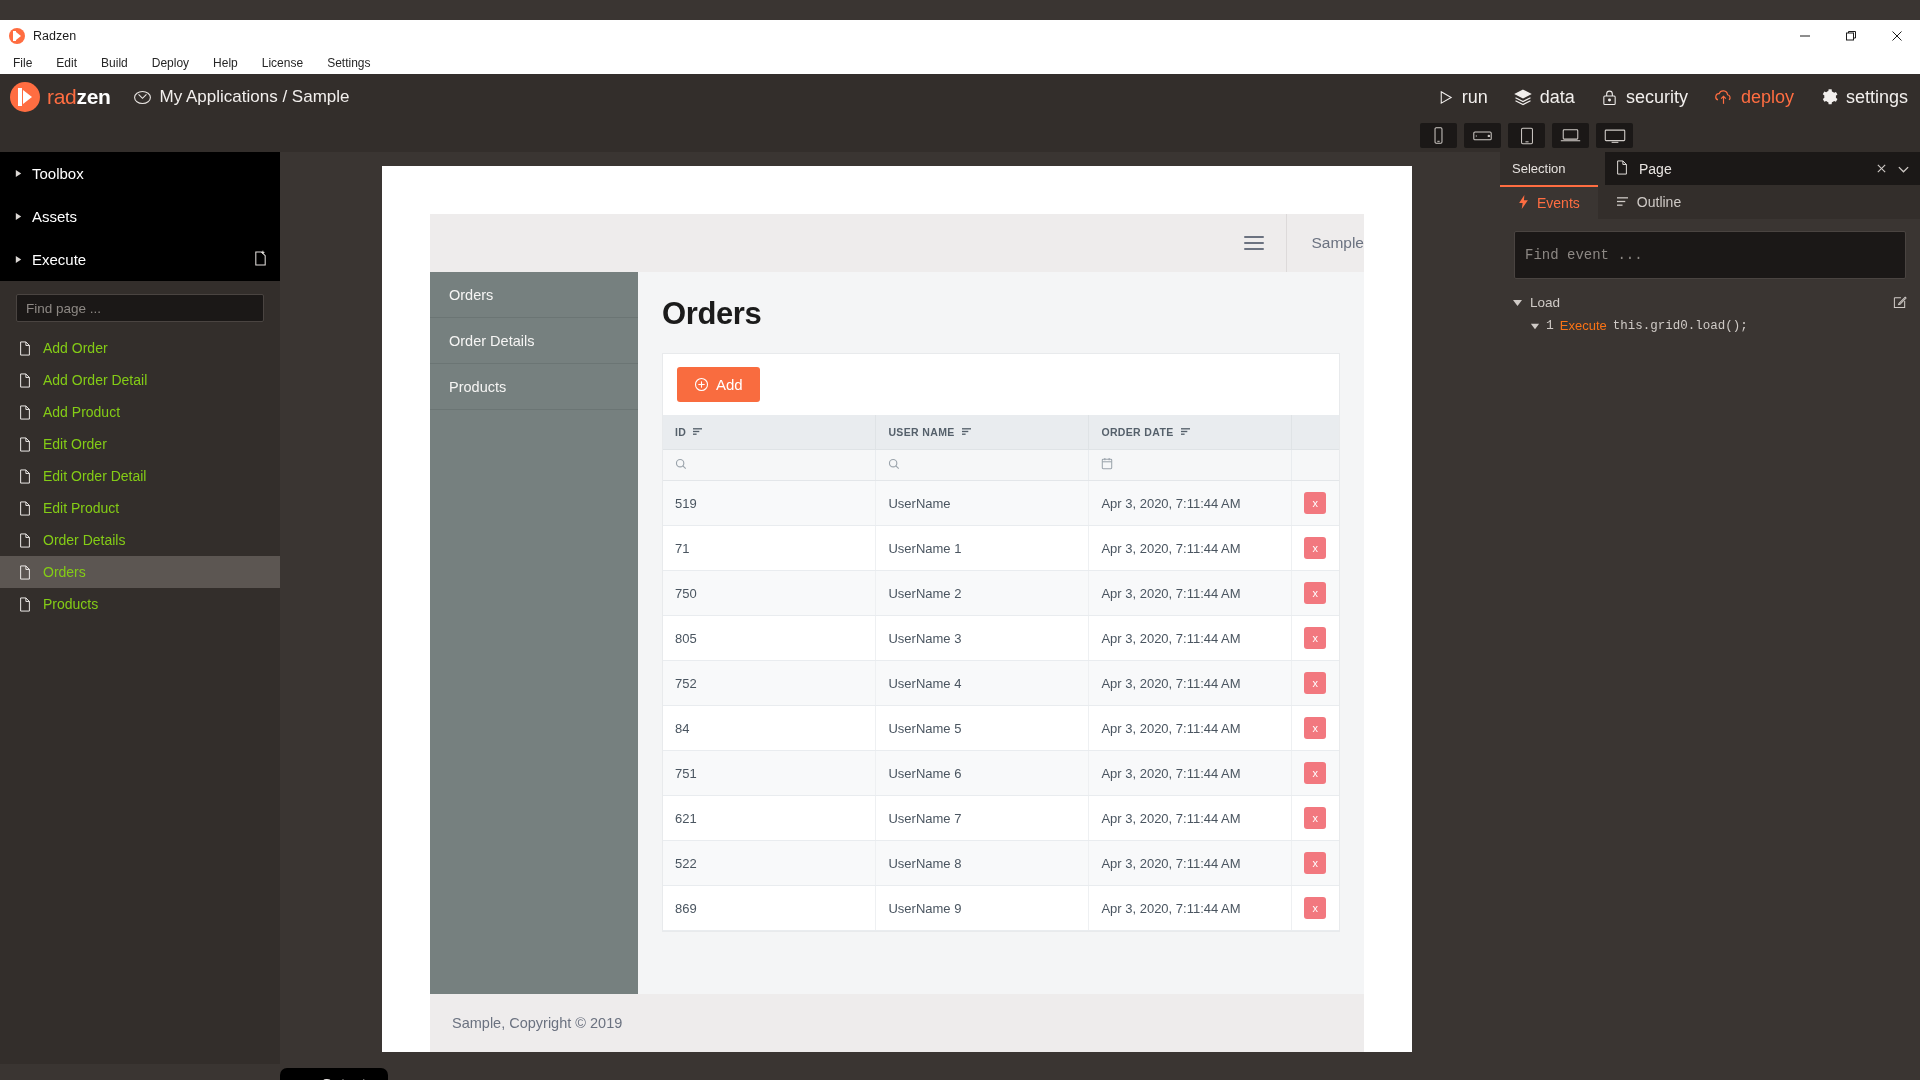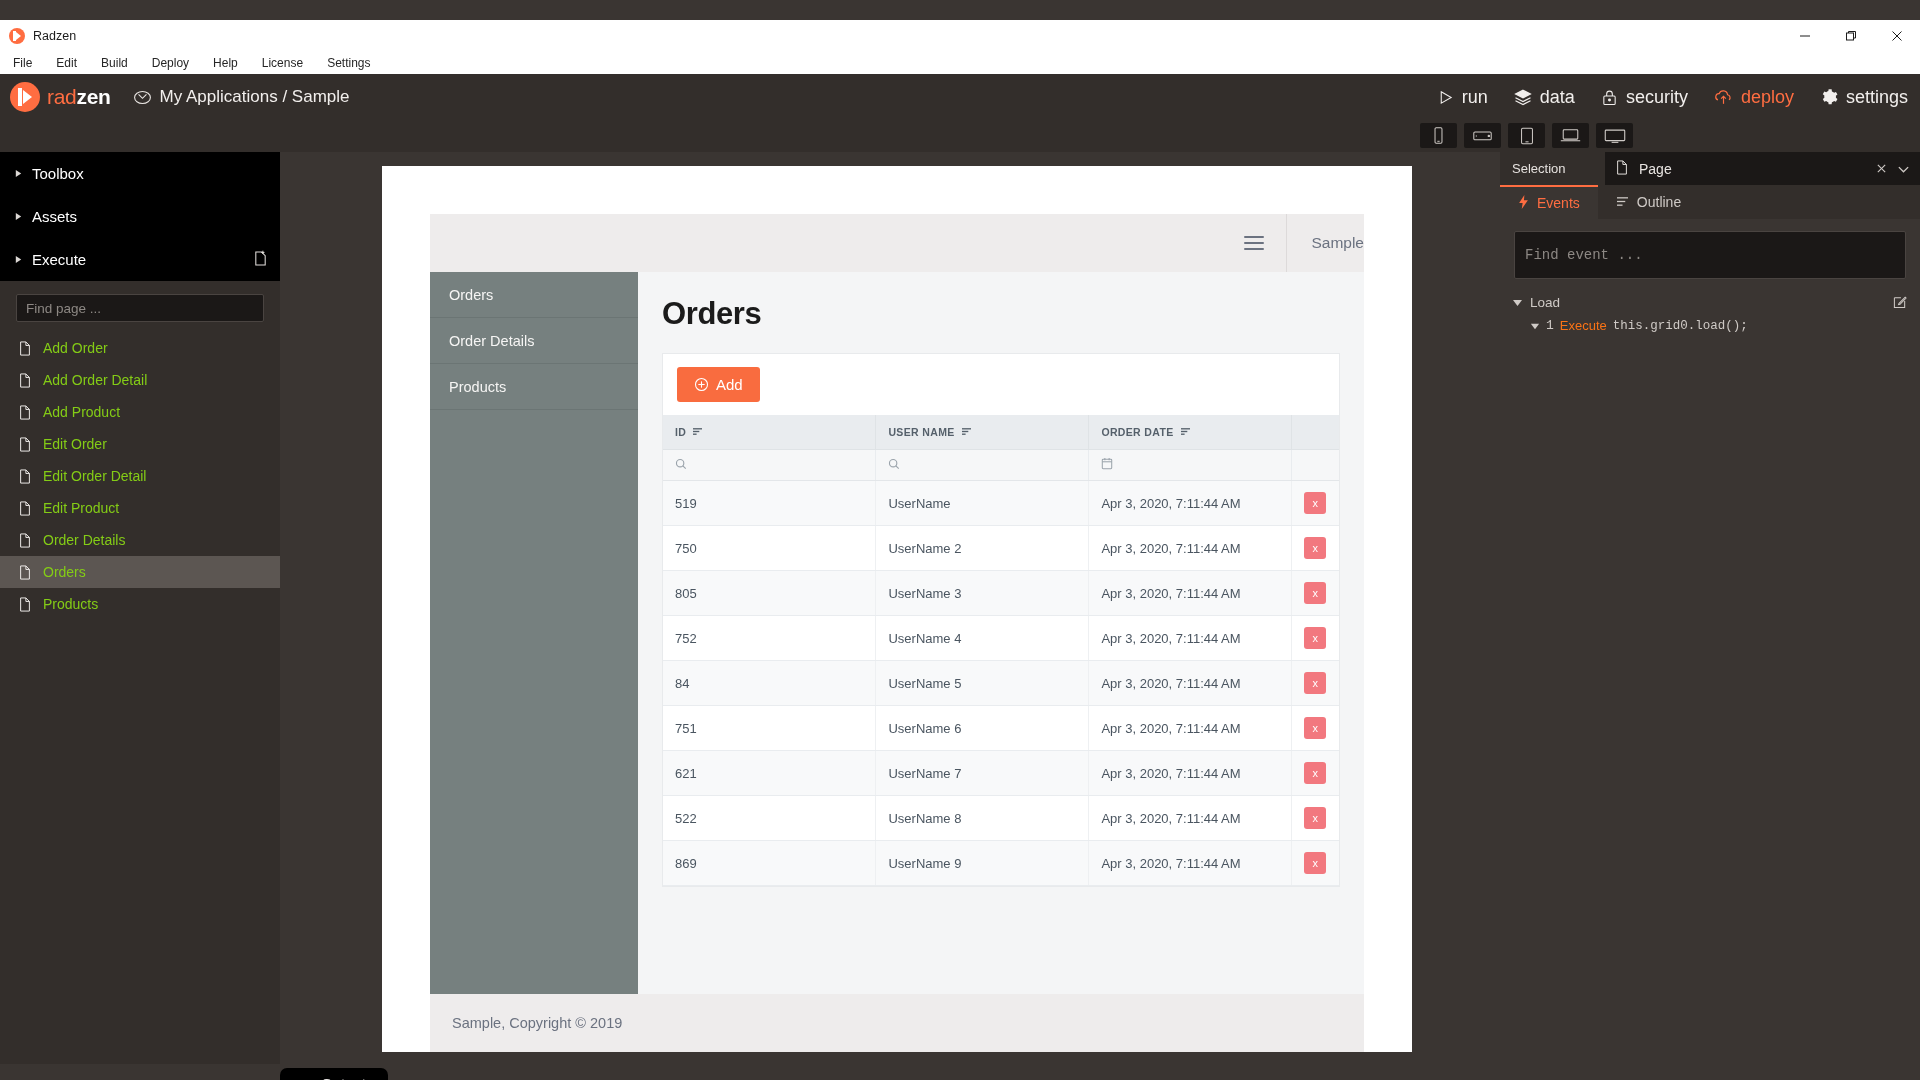--- a/index.html
+++ b/index.html
@@ -636,20 +636,26 @@
                           <td class="filter-cell"></td>
                         </tr>
 
                         <tr class="data-row">
                           <td>519</td>
                           <td>UserName</td>
                           <td>Apr 3, 2020, 7:11:44 AM</td>
                           <td><button class="btn-del">x</button></td>
                         </tr>
                         <tr class="data-row">
+                          <td>71</td>
+                          <td>UserName 1</td>
+                          <td>Apr 3, 2020, 7:11:44 AM</td>
+                          <td><button class="btn-del">x</button></td>
+                        </tr>
+                        <tr class="data-row">
                           <td>750</td>
                           <td>UserName 2</td>
                           <td>Apr 3, 2020, 7:11:44 AM</td>
                           <td><button class="btn-del">x</button></td>
                         </tr>
                         <tr class="data-row">
                           <td>805</td>
                           <td>UserName 3</td>
                           <td>Apr 3, 2020, 7:11:44 AM</td>
                           <td><button class="btn-del">x</button></td>

